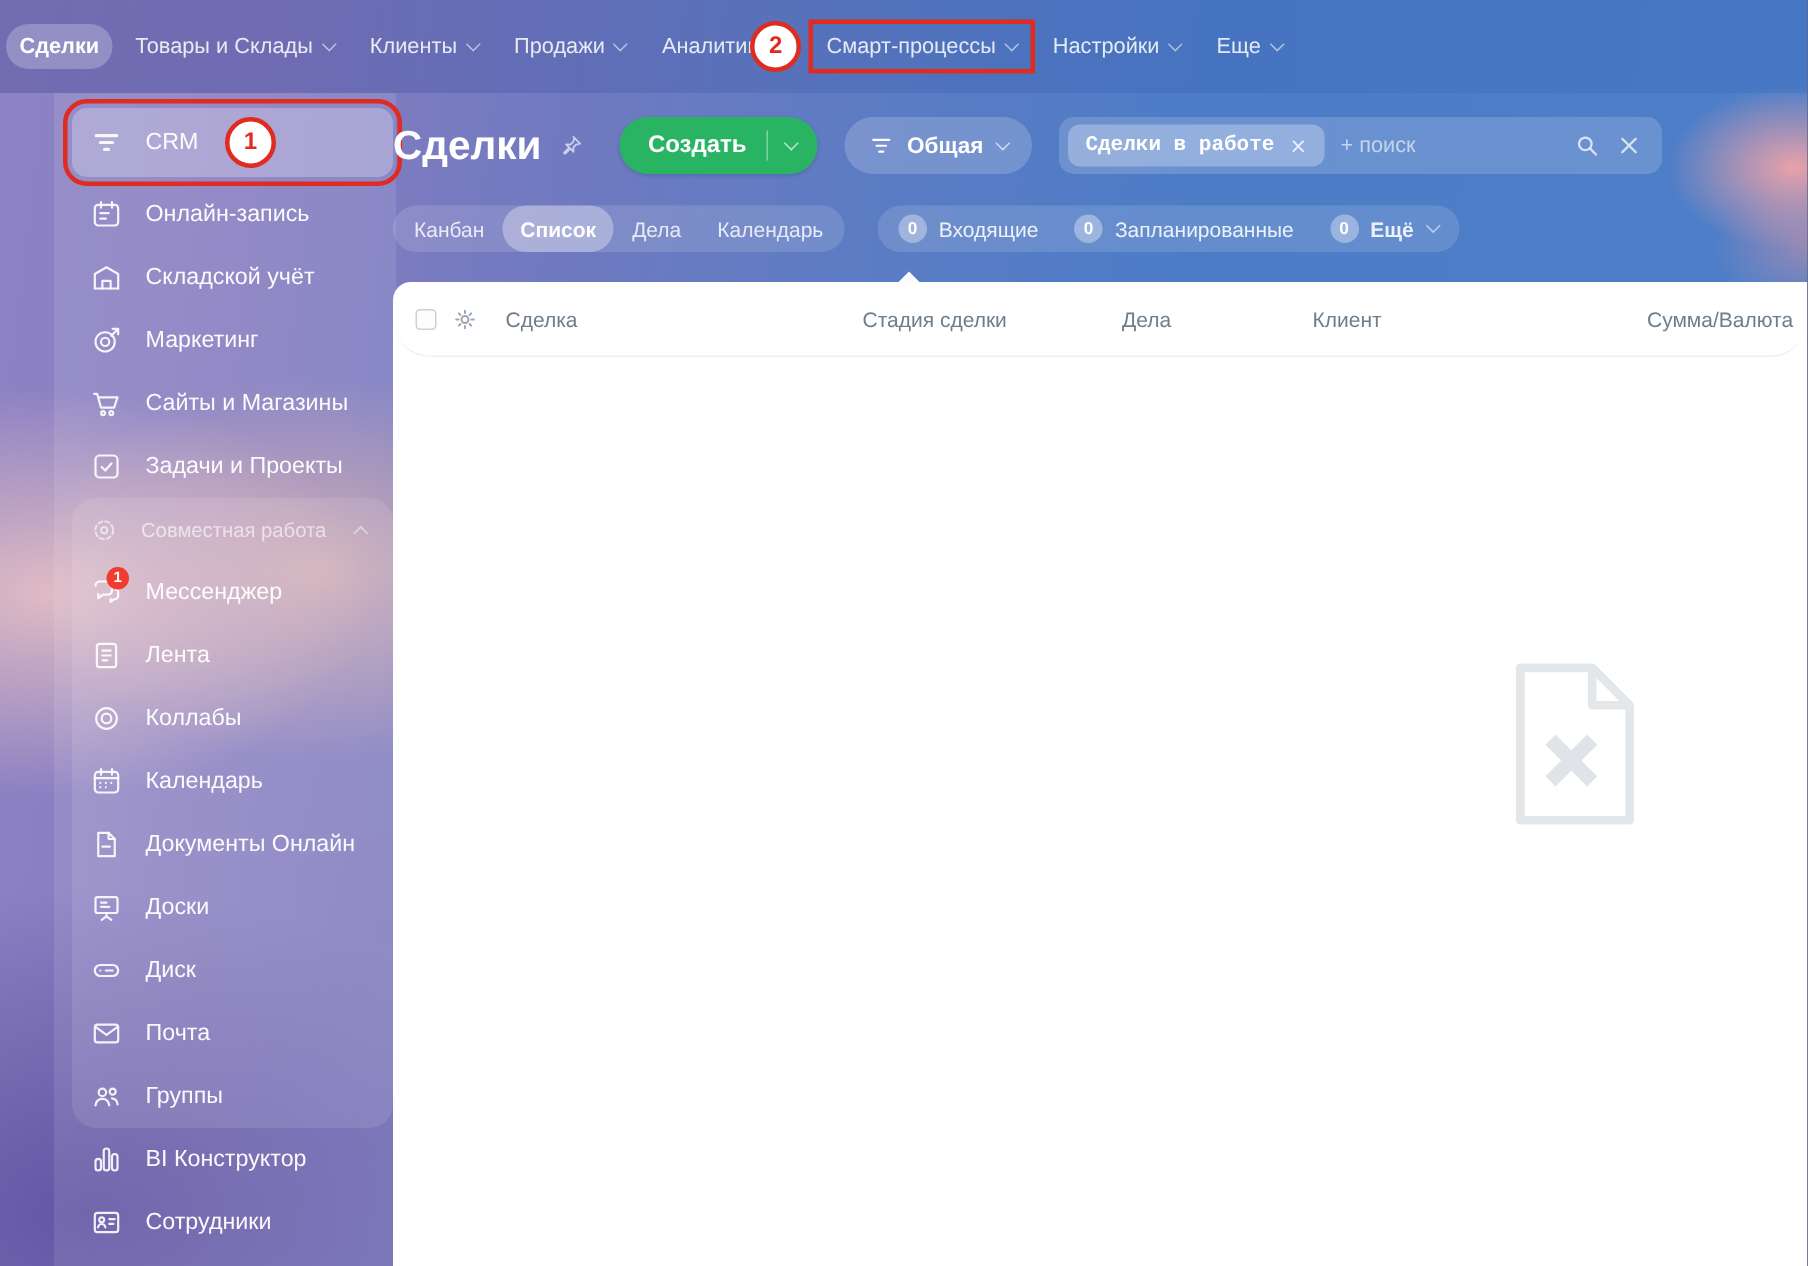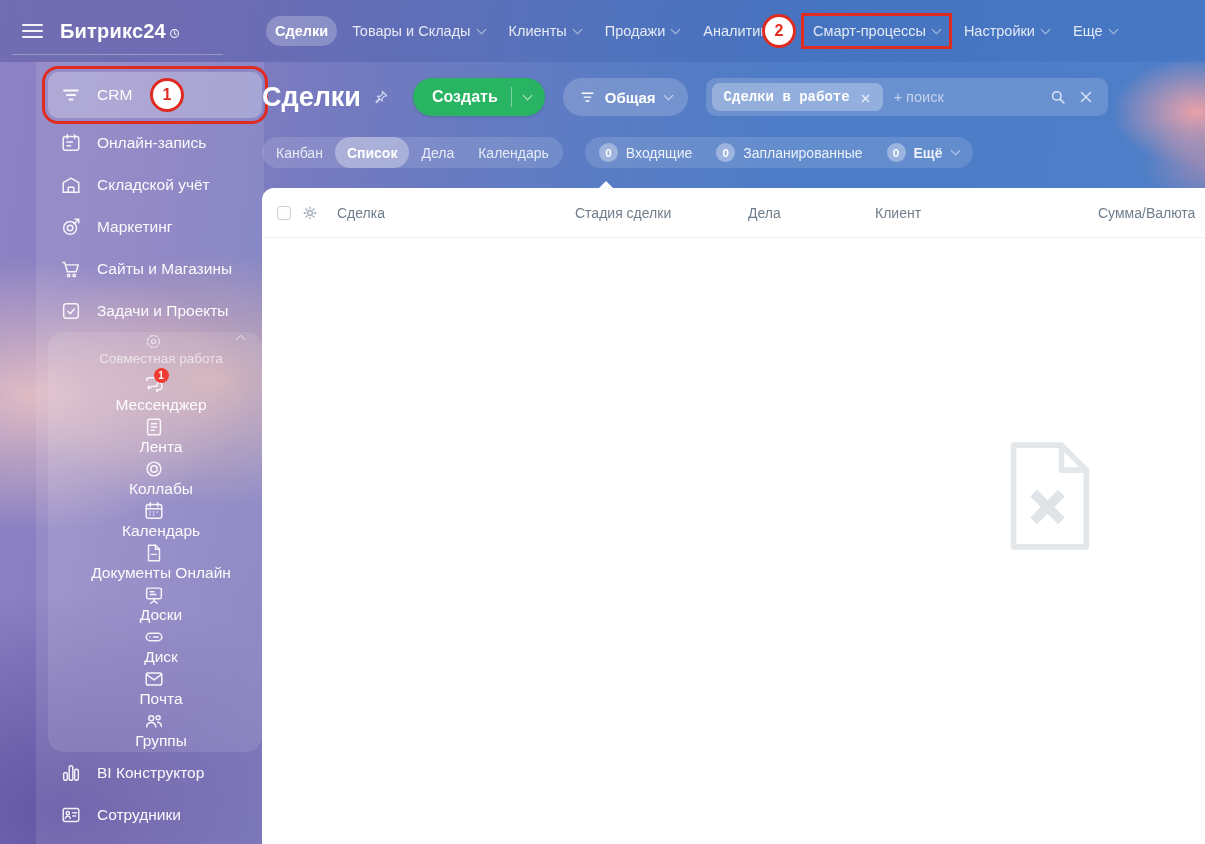--- a/index.html
+++ b/index.html
@@ -43,21 +43,21 @@
   .side-item{position:relative;display:flex;align-items:center;height:42px;padding-left:24px;cursor:pointer;
     color:rgba(255,255,255,.96);font-size:15.5px;}
   .side-item.active{height:46px;margin:0 2px 4px 12px;padding-left:12px;background:rgba(255,255,255,.25);border-radius:10px;}
   .side-item.annotated-side{outline:3px solid #e02b20;outline-offset:3px;}
   .side-item.group-header{color:rgba(255,255,255,.62);font-size:13.5px;}
   .side-item.group-header .chev{position:absolute;right:18px;color:rgba(255,255,255,.8);}
   .side-icon{width:22px;height:22px;margin-right:15px;flex:0 0 auto;color:rgba(255,255,255,.9);position:relative;}
   .side-item.group-header .side-icon{width:19px;height:19px;color:rgba(255,255,255,.62);}
   .side-icon svg{width:100%;height:100%;display:block;}
   .side-group{margin:0 2px 0 12px;background:rgba(255,255,255,.10);border-radius:16px;}
-  .side-group .side-item{padding-left:12px;flex-direction:column;}
+  .side-group .side-item{padding-left:12px;}
   .mini-badge{position:absolute;top:-6px;right:-4px;min-width:15px;height:15px;border-radius:8px;background:#ef3b30;
     color:#fff;font-size:10px;font-weight:bold;display:flex;align-items:center;justify-content:center;padding:0 3px;}
   
   #toolbar{position:absolute;top:75px;left:262px;right:0;height:44px;display:flex;align-items:center;}
   .page-title{font-size:27px;font-weight:bold;color:#fff;margin-right:11px;}
   .pin{width:17px;height:17px;color:rgba(255,255,255,.65);margin-right:24px;cursor:pointer;}
   .pin svg{width:100%;height:100%;}
   .btn-create{height:38px;border-radius:19px;background:#28b463;display:flex;align-items:center;color:#fff;
     font-weight:bold;font-size:16px;margin-right:18px;cursor:pointer;box-shadow:0 1px 3px rgba(0,40,20,.18);}
   .btn-create .lbl{padding:0 13px 0 19px;}
@@ -82,52 +82,35 @@
   .vtab{height:31px;display:flex;align-items:center;padding:0 12px;color:rgba(255,255,255,.82);font-size:14px;cursor:pointer;border-radius:16px;white-space:nowrap;}
   .vtab.active{background:rgba(255,255,255,.32);color:#fff;font-weight:bold;}
   .counter{height:31px;display:flex;align-items:center;gap:8px;padding:0 12px;color:rgba(255,255,255,.88);font-size:14px;cursor:pointer;white-space:nowrap;}
   .counter .cbadge{width:19px;height:19px;border-radius:50%;background:rgba(255,255,255,.35);color:#fff;font-size:11.5px;
     font-weight:bold;display:flex;align-items:center;justify-content:center;}
   .counter.bold .clabel{font-weight:bold;}
   .counter .chev{margin-left:2px;}
   
   #panel{position:absolute;top:188px;left:262px;right:0;bottom:0;background:#fff;border-radius:12px 0 0 0;}
   .notch{position:absolute;top:-7px;left:336px;width:0;height:0;border-left:8px solid transparent;border-right:8px solid transparent;border-bottom:8px solid #fbfcfd;}
-  #thead{position:relative;height:50px;border-bottom:1px solid #eef1f3;}
+  #thead{position:relative;height:50px;border-bottom:1px solid #eef1f3;border-radius:25px;}
   .cbx{position:absolute;left:15px;top:18px;width:14px;height:14px;border:1.5px solid #c9d1d9;border-radius:3px;background:#fdfdfe;cursor:pointer;}
   .gear{position:absolute;left:39px;top:16px;width:18px;height:18px;color:#9aa6b2;cursor:pointer;}
   .gear svg{width:100%;height:100%;}
   .th{position:absolute;top:17px;font-size:14px;color:#6f7e8c;cursor:pointer;white-space:nowrap;}
   
   #empty{position:absolute;left:658px;top:252px;width:258px;text-align:center;}
   .empty-text{margin-top:40px;font-size:31px;color:#d4d9de;}
 </style>
 </head>
 <body>
 
 <div id="stage">
 
   <header id="topbar">
-    <div id="brand">
-      <div class="burger">
-          <span></span>
-          <span></span>
-          <span></span>
-        </div>
-      <div class="logo">
-        <span>Битрикс24</span>
-        <span class="mark">
-          <svg viewBox="0 0 24 24" fill="none" stroke-width="2.4" stroke-linecap="round">
-              <circle cx="12" cy="12" r="8.5"></circle>
-              <path d="M12 7.5v4.8l3.2 1.7"></path>
-            </svg>
-        </span>
-      </div>
-      <div class="logo-divider"></div>
-    </div>
     <nav id="topnav">
         <div class="nav-item active">
           <span>Сделки</span>
         </div>
         <div class="nav-item">
           <span>Товары и Склады</span>
           <i class="chev"></i>
         </div>
         <div class="nav-item">
           <span>Клиенты</span>

